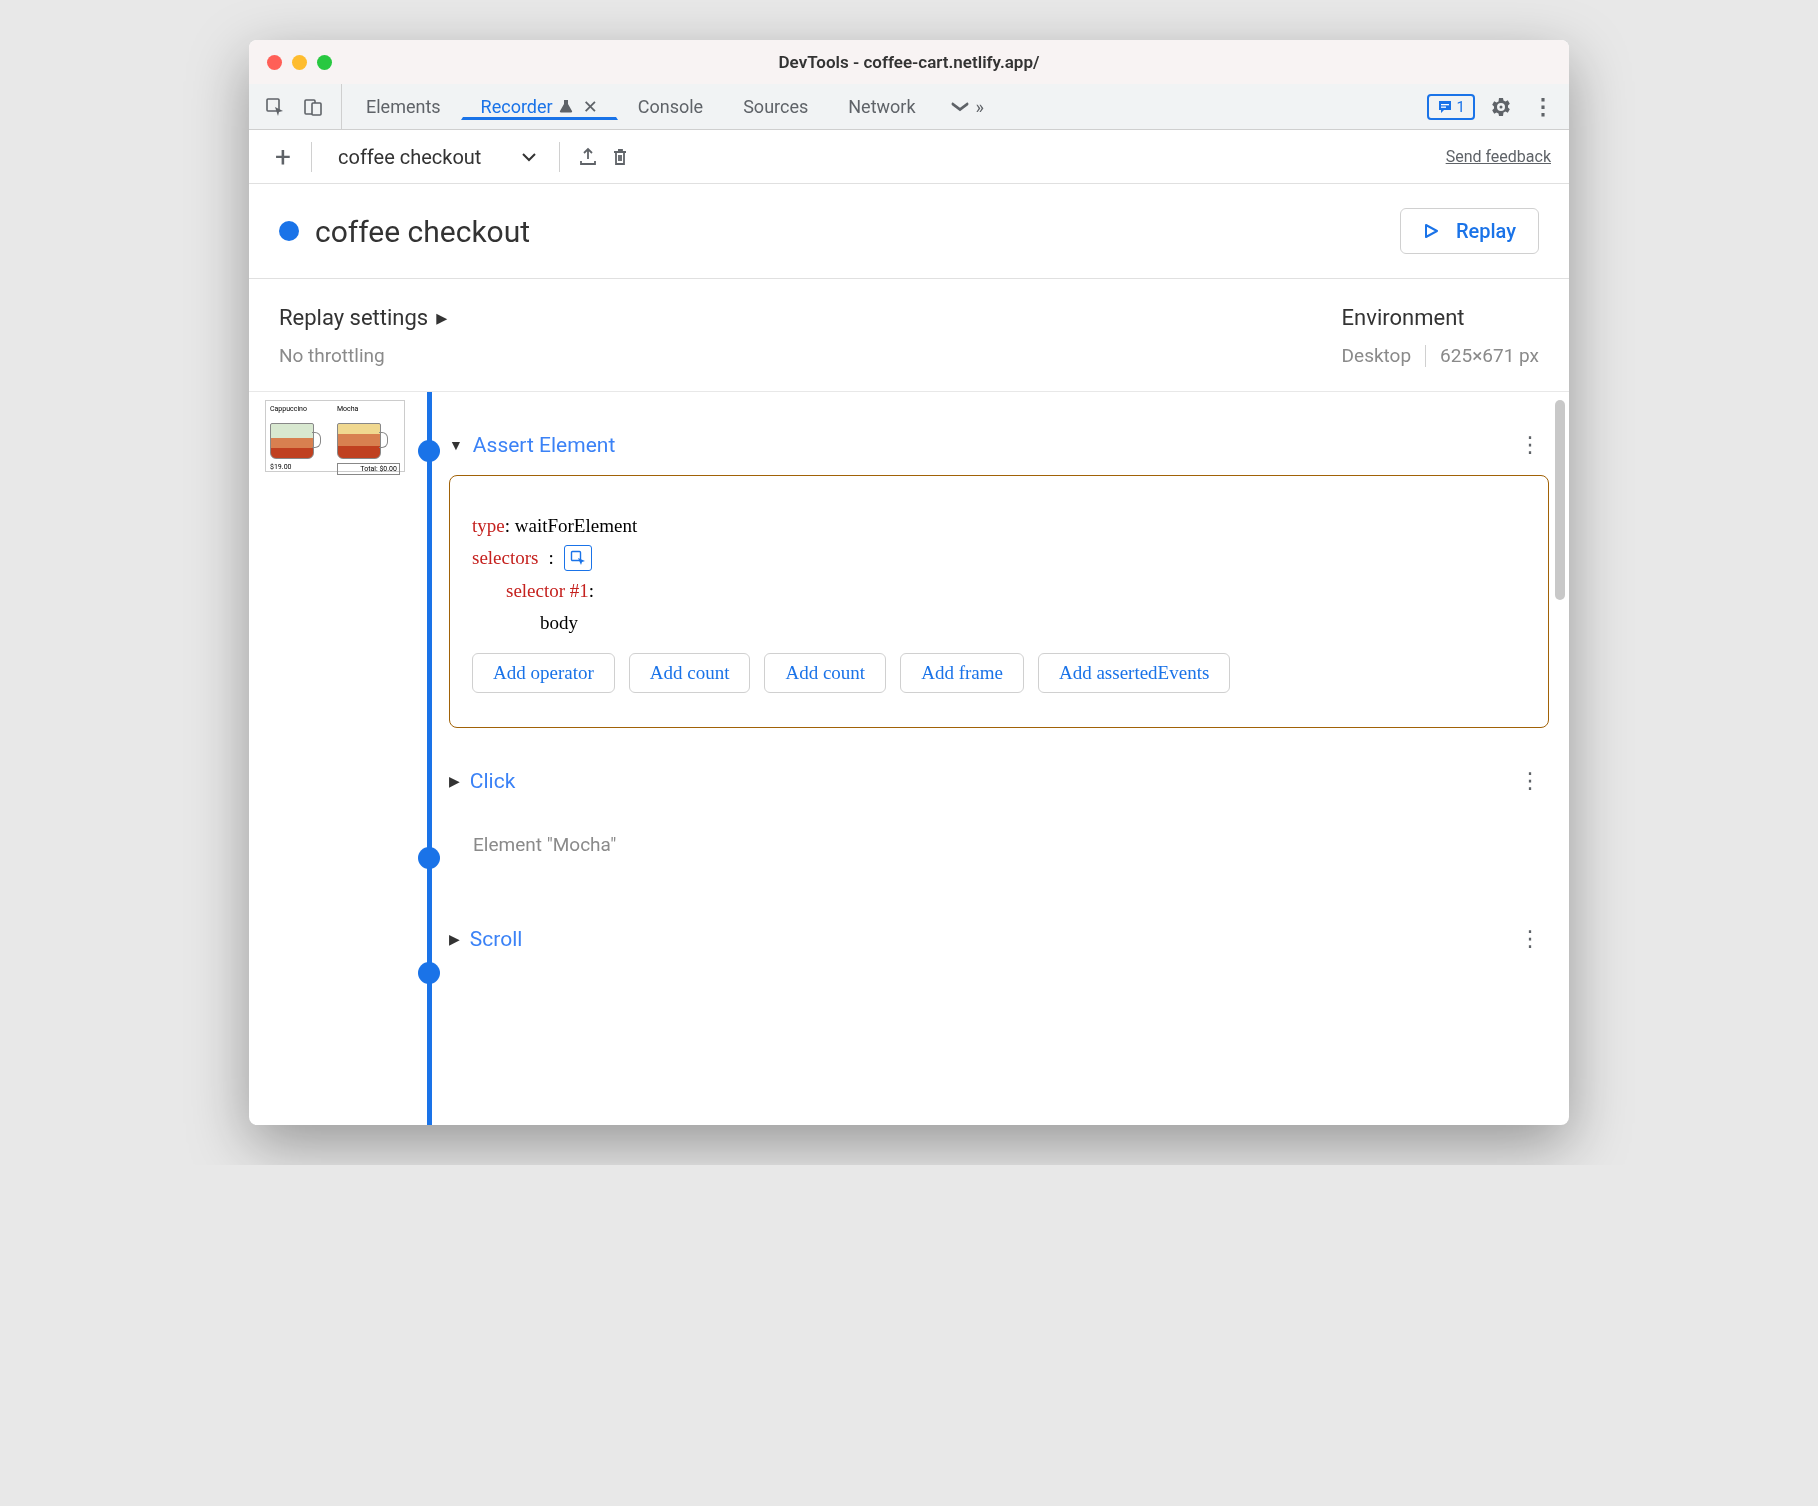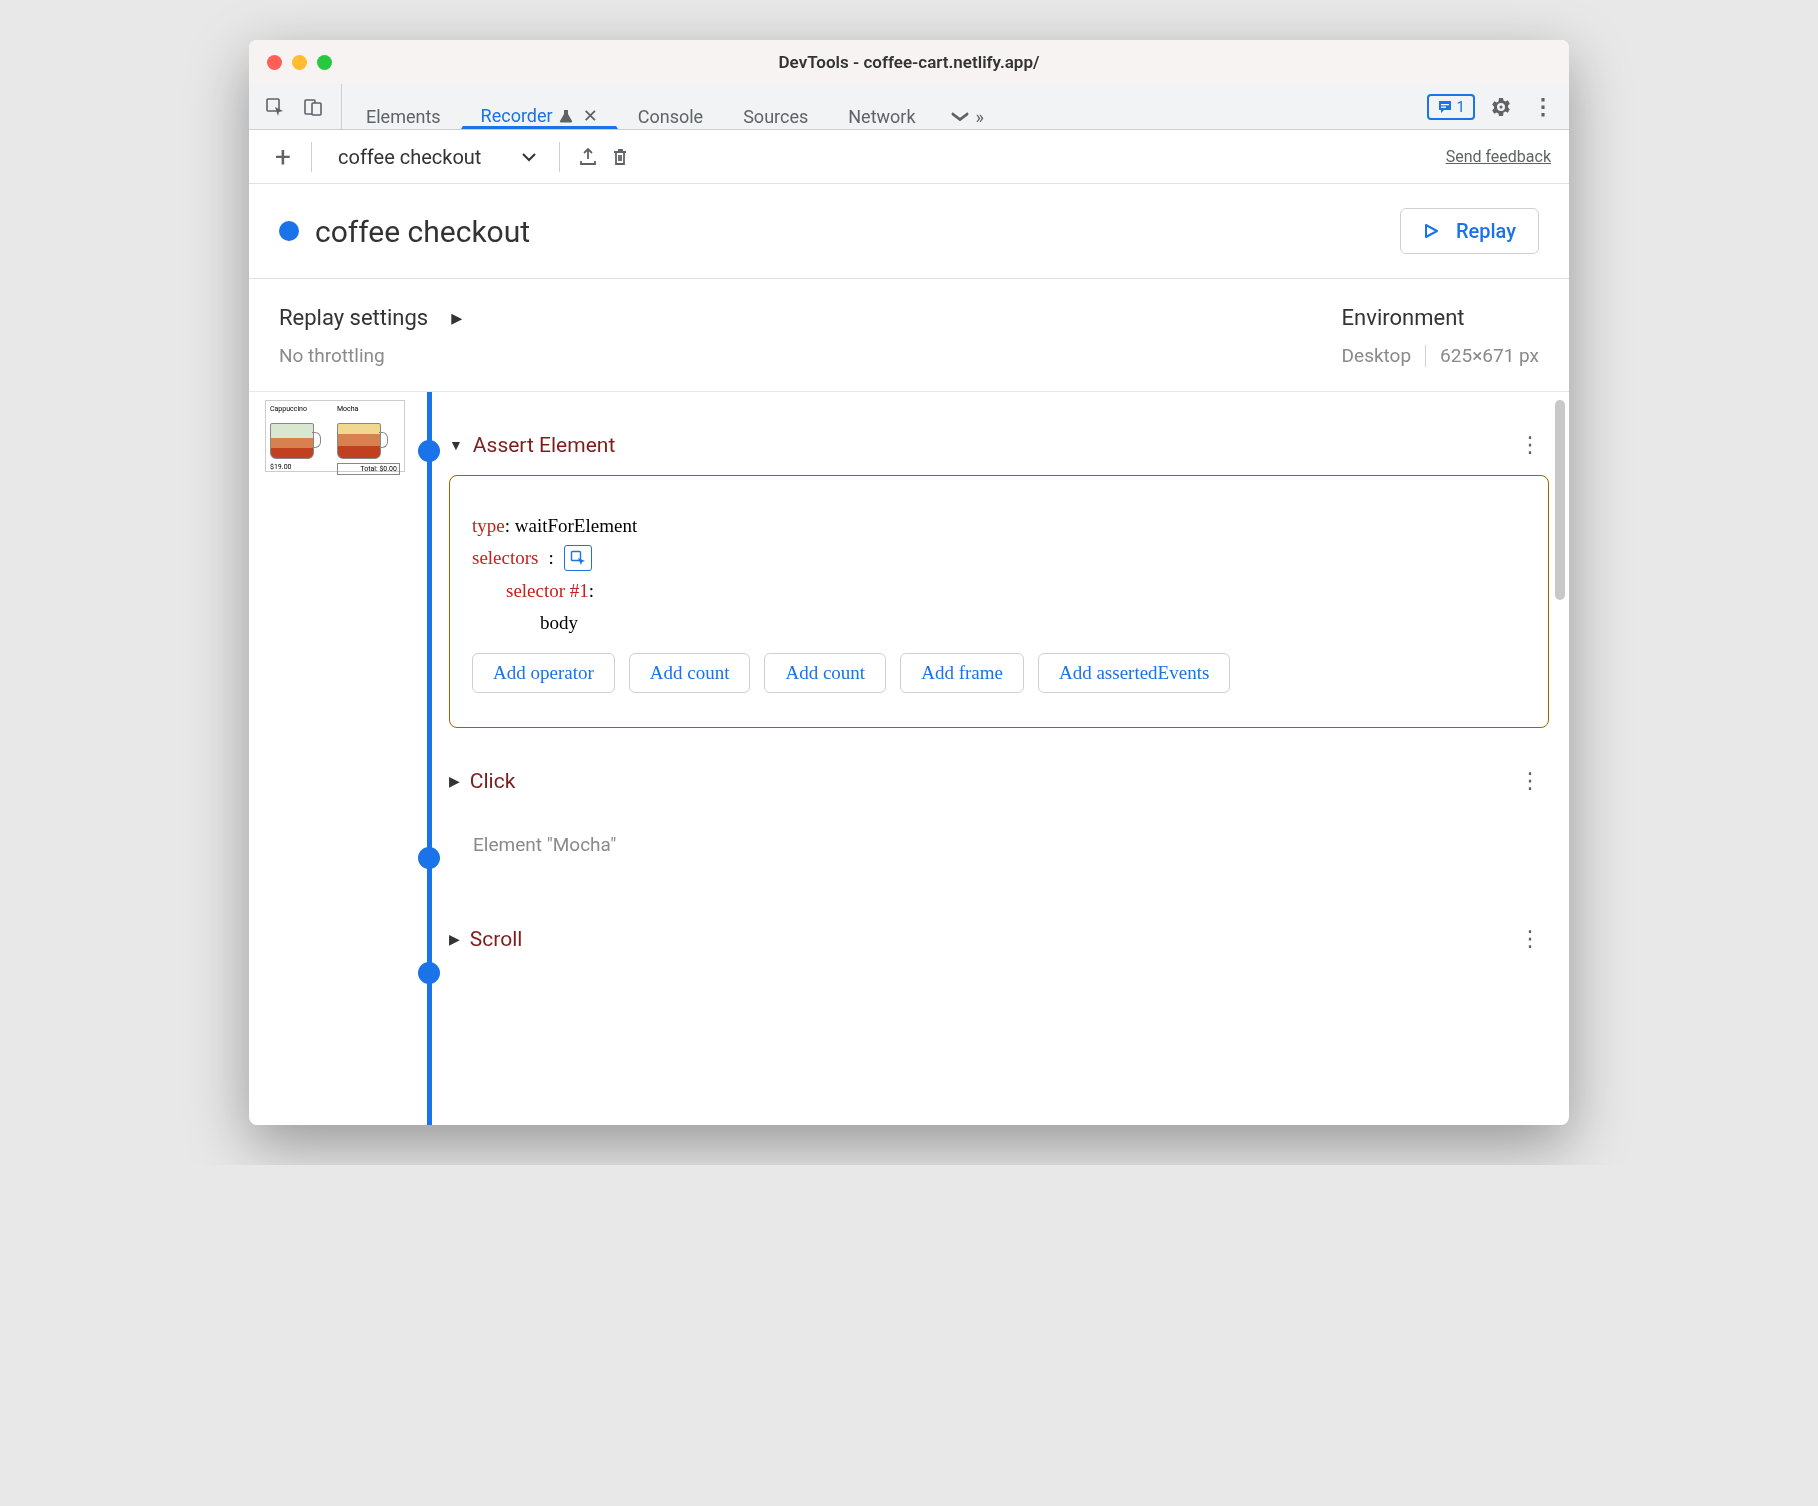--- a/index.html
+++ b/index.html
@@ -8,57 +8,57 @@
 .titlebar { height: 44px; background: #f8f3f3; display: flex; align-items: center; padding: 0 18px; position: relative; }
 .traffic { display: flex; gap: 10px; }
 .dot { width: 15px; height: 15px; border-radius: 50%; }
 .dot.red { background: #ff5f57; }
 .dot.yellow { background: #febc2e; }
 .dot.green { background: #28c840; }
 .title { position: absolute; left:0; right:0; text-align:center; font-size: 17px; color: #333; font-weight: 600; pointer-events:none;}
 .tabbar { height: 46px; background: #f1f3f4; border-bottom: 1px solid #cfcfcf; display: flex; align-items: center; padding: 0 10px; }
 .tb-left { display:flex; align-items:center; gap:6px; padding-right:12px; border-right:1px solid #cfcfcf; height:100%;}
 .icon-btn { width:32px; height:32px; display:flex; align-items:center; justify-content:center; border-radius:4px; color:#5f6368; cursor:pointer;}
-.tabs { display:flex; height:100%; align-items:flex-end; margin-left:4px;}
+.tabs { display:flex; height:100%; align-items:center; margin-left:4px;}
 .tab { display:flex; align-items:center; padding:0 18px; font-size:18px; color:#5f6368; cursor:pointer; gap:6px; border:2px solid transparent;}
 .tab.active { color:#1a73e8; border-bottom:3px solid #1a73e8; font-weight:400;}
 .tb-right { margin-left:auto; display:flex; align-items:center; gap:10px;}
 .badge-btn { display:flex; align-items:center; gap:4px; border:2px solid #1a73e8; border-radius:4px; padding:2px 8px; color:#1a73e8; font-size:15px; cursor:pointer;}
 .toolbar { height: 54px; border-bottom: 1px solid #e0e0e0; display:flex; align-items:center; padding:0 18px; background:#fff;}
 .dropdown { display:flex; align-items:center; font-size:20px; color:#333; margin-left:14px; margin-right:10px; gap:40px; cursor:pointer;}
 .vdiv { width:1px; height:30px; background:#d0d0d0; margin:0 12px;}
 .send-fb { margin-left:auto; font-size:16px; color:#5f6368; text-decoration:underline; cursor:pointer;}
 .header-row { display:flex; align-items:center; padding:24px 30px; border-bottom:1px solid #e0e0e0;}
 .rec-dot { width:20px; height:20px; background:#1a73e8; border-radius:50%; margin-right:16px;}
 .rec-title { font-size:30px; color:#333;}
 .header-actions { margin-left:auto; display:flex; gap:18px;}
 .btn { display:flex; align-items:center; gap:17px; padding:10px 22px; border-radius:6px; font-size:20px; cursor:pointer; border:1px solid transparent;}
 .btn.outline { background:#fff; border:1px solid #d0d0d0; color:#1a73e8; font-weight:500;}
 .btn.primary { background:#1a73e8; color:#fff; font-weight:500;}
 .settings-row { display:flex; padding:26px 30px 24px; border-bottom:1px solid #e8e8e8;}
-.settings-left .lbl { font-size:22px; color:#333; display:flex; align-items:center; gap:23px; cursor:pointer;}
+.settings-left .lbl { font-size:22px; color:#333; display:flex; align-items:center; gap:8px; cursor:pointer;}
 .settings-left .sub { font-size:19px; color:#8a8a8a; margin-top:14px;}
 .settings-right { margin-left:auto; text-align:left;}
 .settings-right .lbl { font-size:22px; color:#333;}
 .env-sub { font-size:19px; color:#8a8a8a; margin-top:14px; display:flex; align-items:center;}
 .env-sub .div { width:1px; height:22px; background:#d0d0d0; margin:0 14px;}
 .content { flex:1; display:flex; overflow:hidden; position:relative;}
 .scrollbar { position:absolute; right:4px; top:8px; width:10px; height:200px; background:#c8c8c8; border-radius:5px;}
 .thumb-col { width:160px; padding:8px 0 0 16px;}
 .thumb { width:140px; height:72px; border:1px solid #ccc; background:#fff; padding:4px; font-size:8px; display:flex; gap:4px;}
 .cup { width:44px; height:36px; border:1px solid #888; border-radius:2px 2px 6px 6px; background:linear-gradient(to bottom, #d8e8d0 0%, #d8e8d0 40%, #d88050 40%, #d88050 70%, #c04020 70%); margin-top:10px; position:relative;}
 .cup:after{content:''; position:absolute; right:-8px; top:8px; width:8px; height:14px; border:1px solid #888; border-left:none; border-radius:0 6px 6px 0;}
 .timeline-col { flex:1; display:flex; padding-right:20px; overflow:hidden;}
 .timeline-line { width:40px; position:relative;}
 .timeline-line:before { content:''; position:absolute; left:18px; top:0; bottom:0; width:5px; background:#1a73e8;}
 .tl-dot { position:absolute; left:9px; width:22px; height:22px; background:#1a73e8; border-radius:50%;}
 .steps { flex:1; padding-top:40px;}
 .step-head { display:flex; align-items:center; gap:10px; cursor:pointer;}
 .step-head .tri { font-size:14px; color:#333;}
-.step-head .name { font-size:21px; color:#7f1d1d;}
+.step-head .name { font-size:21px; color:#3b82f6;}
 .step-more { margin-left:auto; color:#5f6368; cursor:pointer; font-size:22px; letter-spacing:-2px; padding-right:10px;}
 .step-body { margin:18px 0 40px 0; border:1px solid #a16207; border-radius:8px; padding:34px 22px; font-family: Liberation Serif, serif; font-size:19px; line-height:1.7;}
 .red { color:#c5221f;}
 .step-body-row { display:flex; align-items:center; gap:10px;}
 .pick-btn { width:28px; height:26px; border:1px solid #1a73e8; border-radius:3px; display:inline-flex; align-items:center; justify-content:center; cursor:pointer;}
 .indent1 { padding-left:34px;}
 .indent2 { padding-left:68px;}
 .btn-row { display:flex; flex-wrap:wrap; gap:14px; margin-top:14px;}
 .add-btn { border:1px solid #d0d0d0; border-radius:6px; padding:8px 20px; font-size:19px; color:#1a73e8; font-family:inherit; cursor:pointer; background:#fff;}
 .step2 { margin-top:18px; margin-bottom:40px;}

